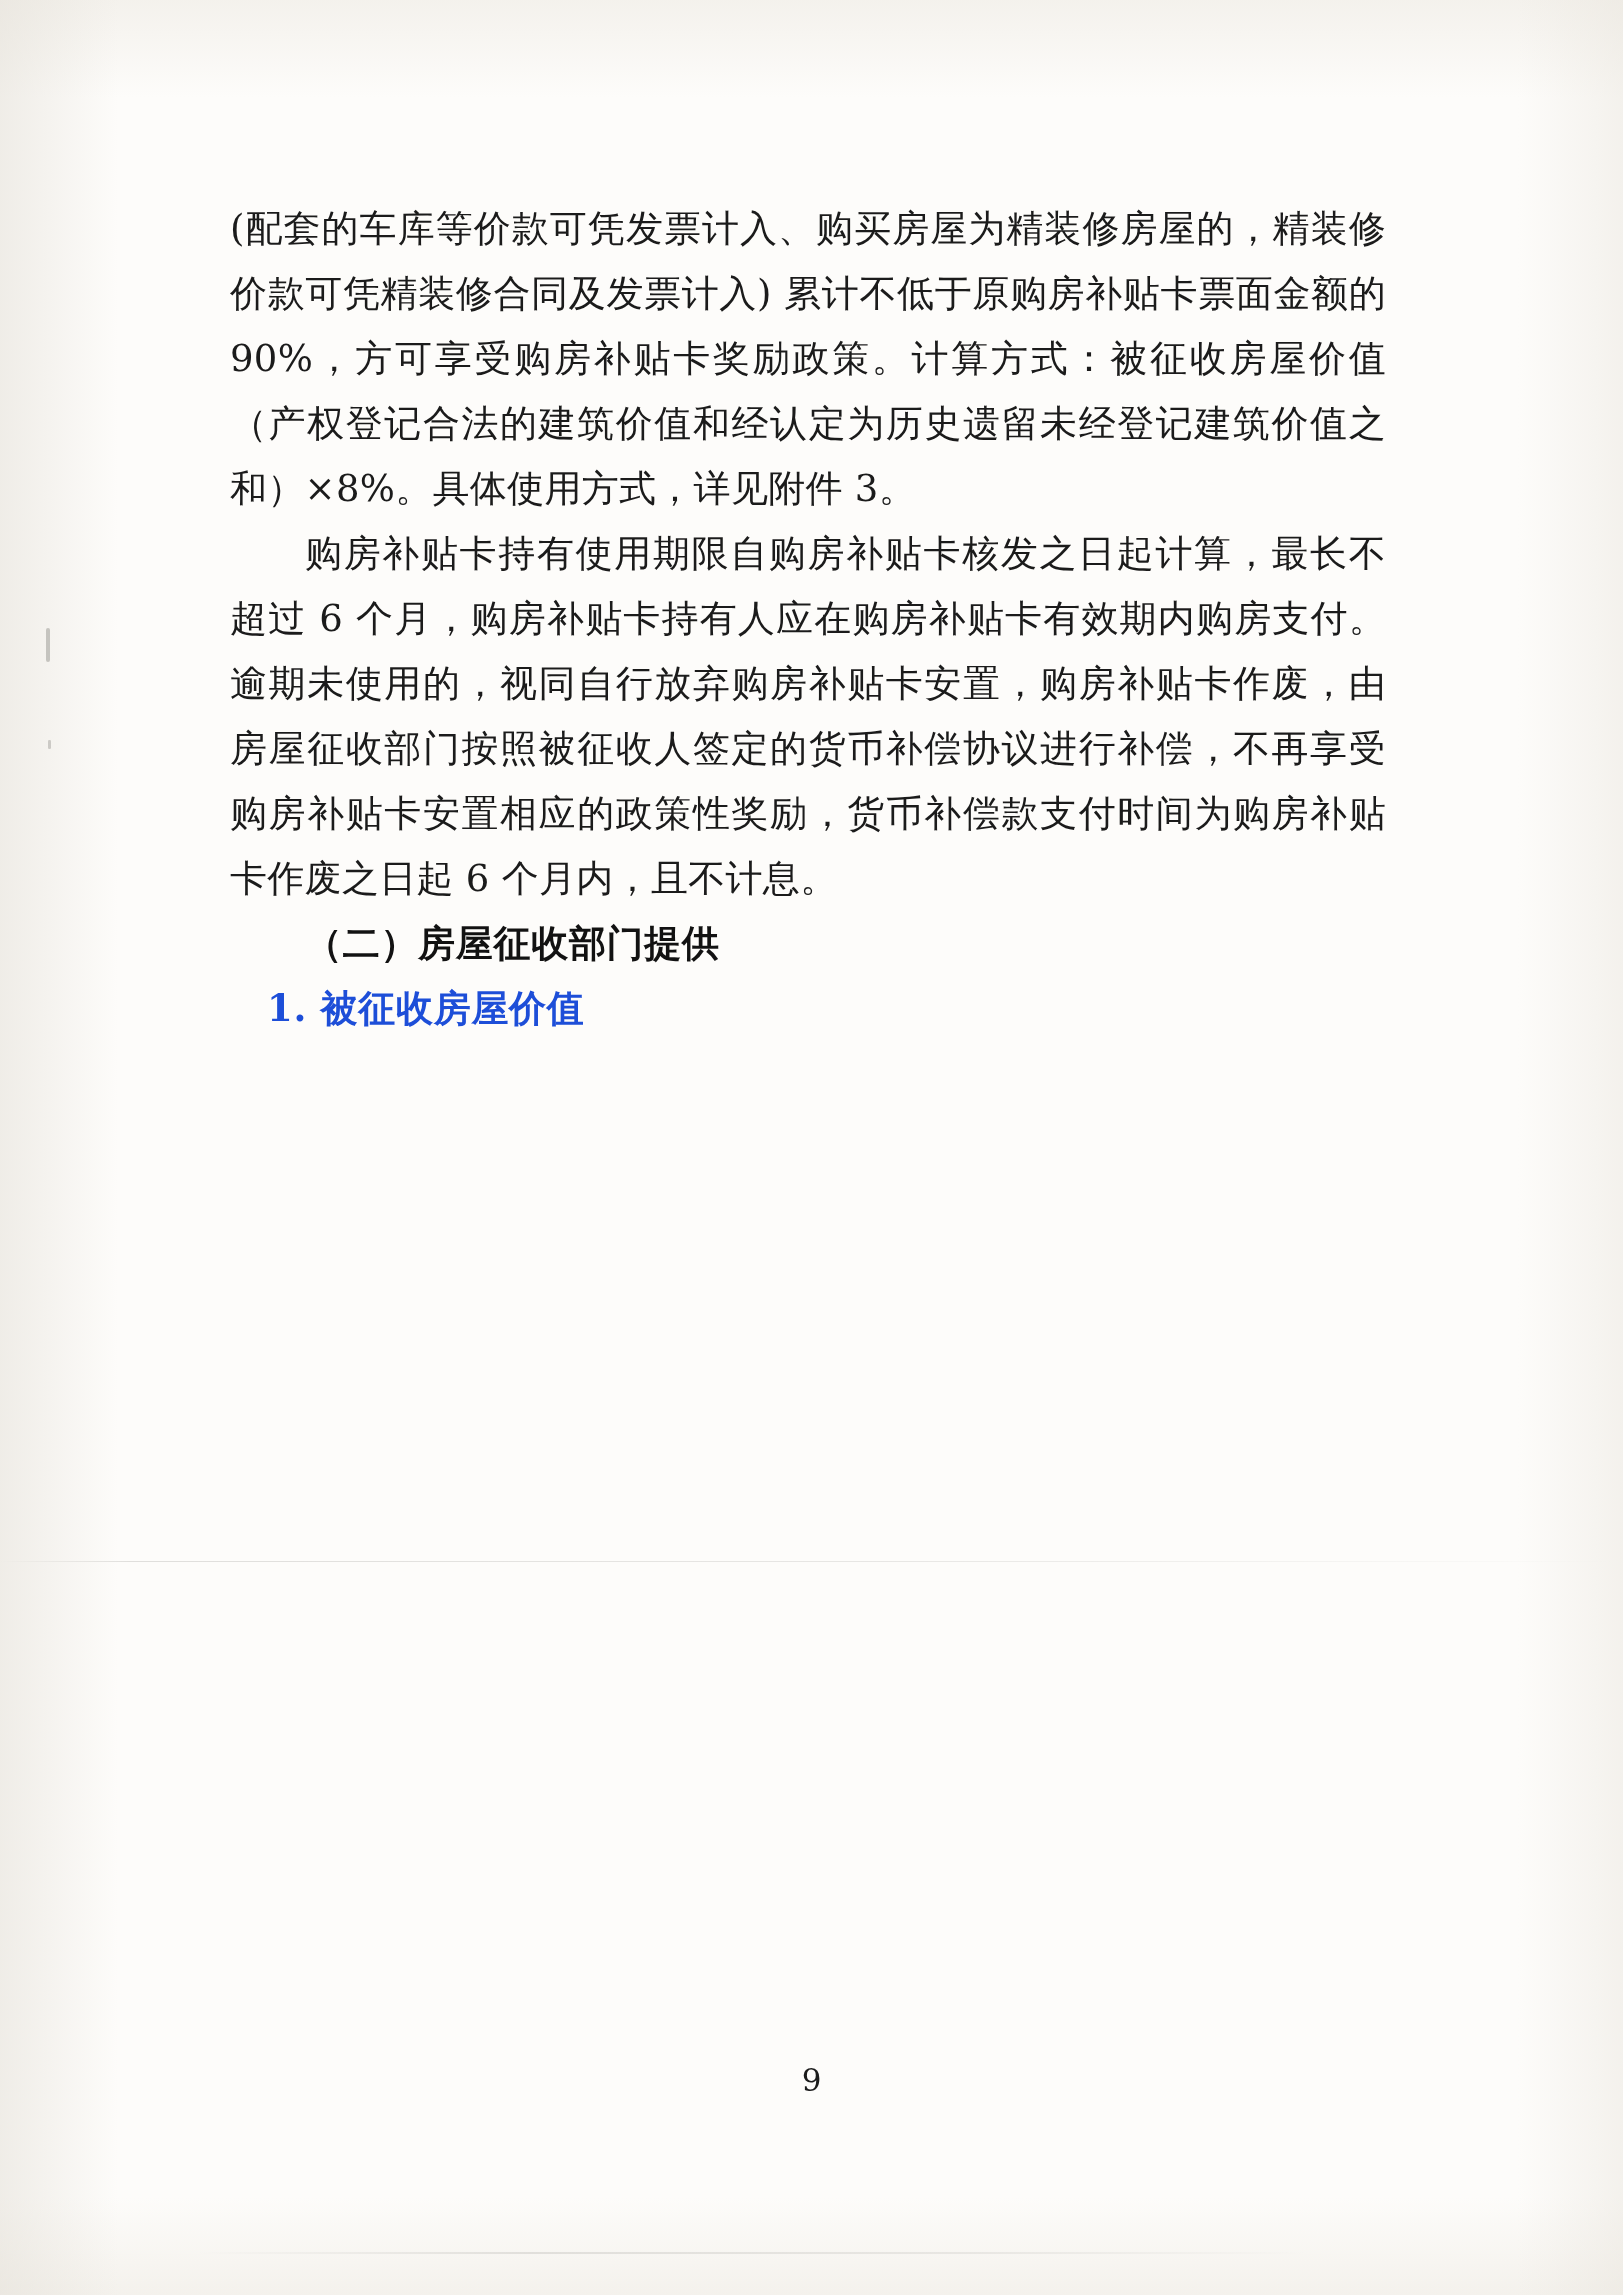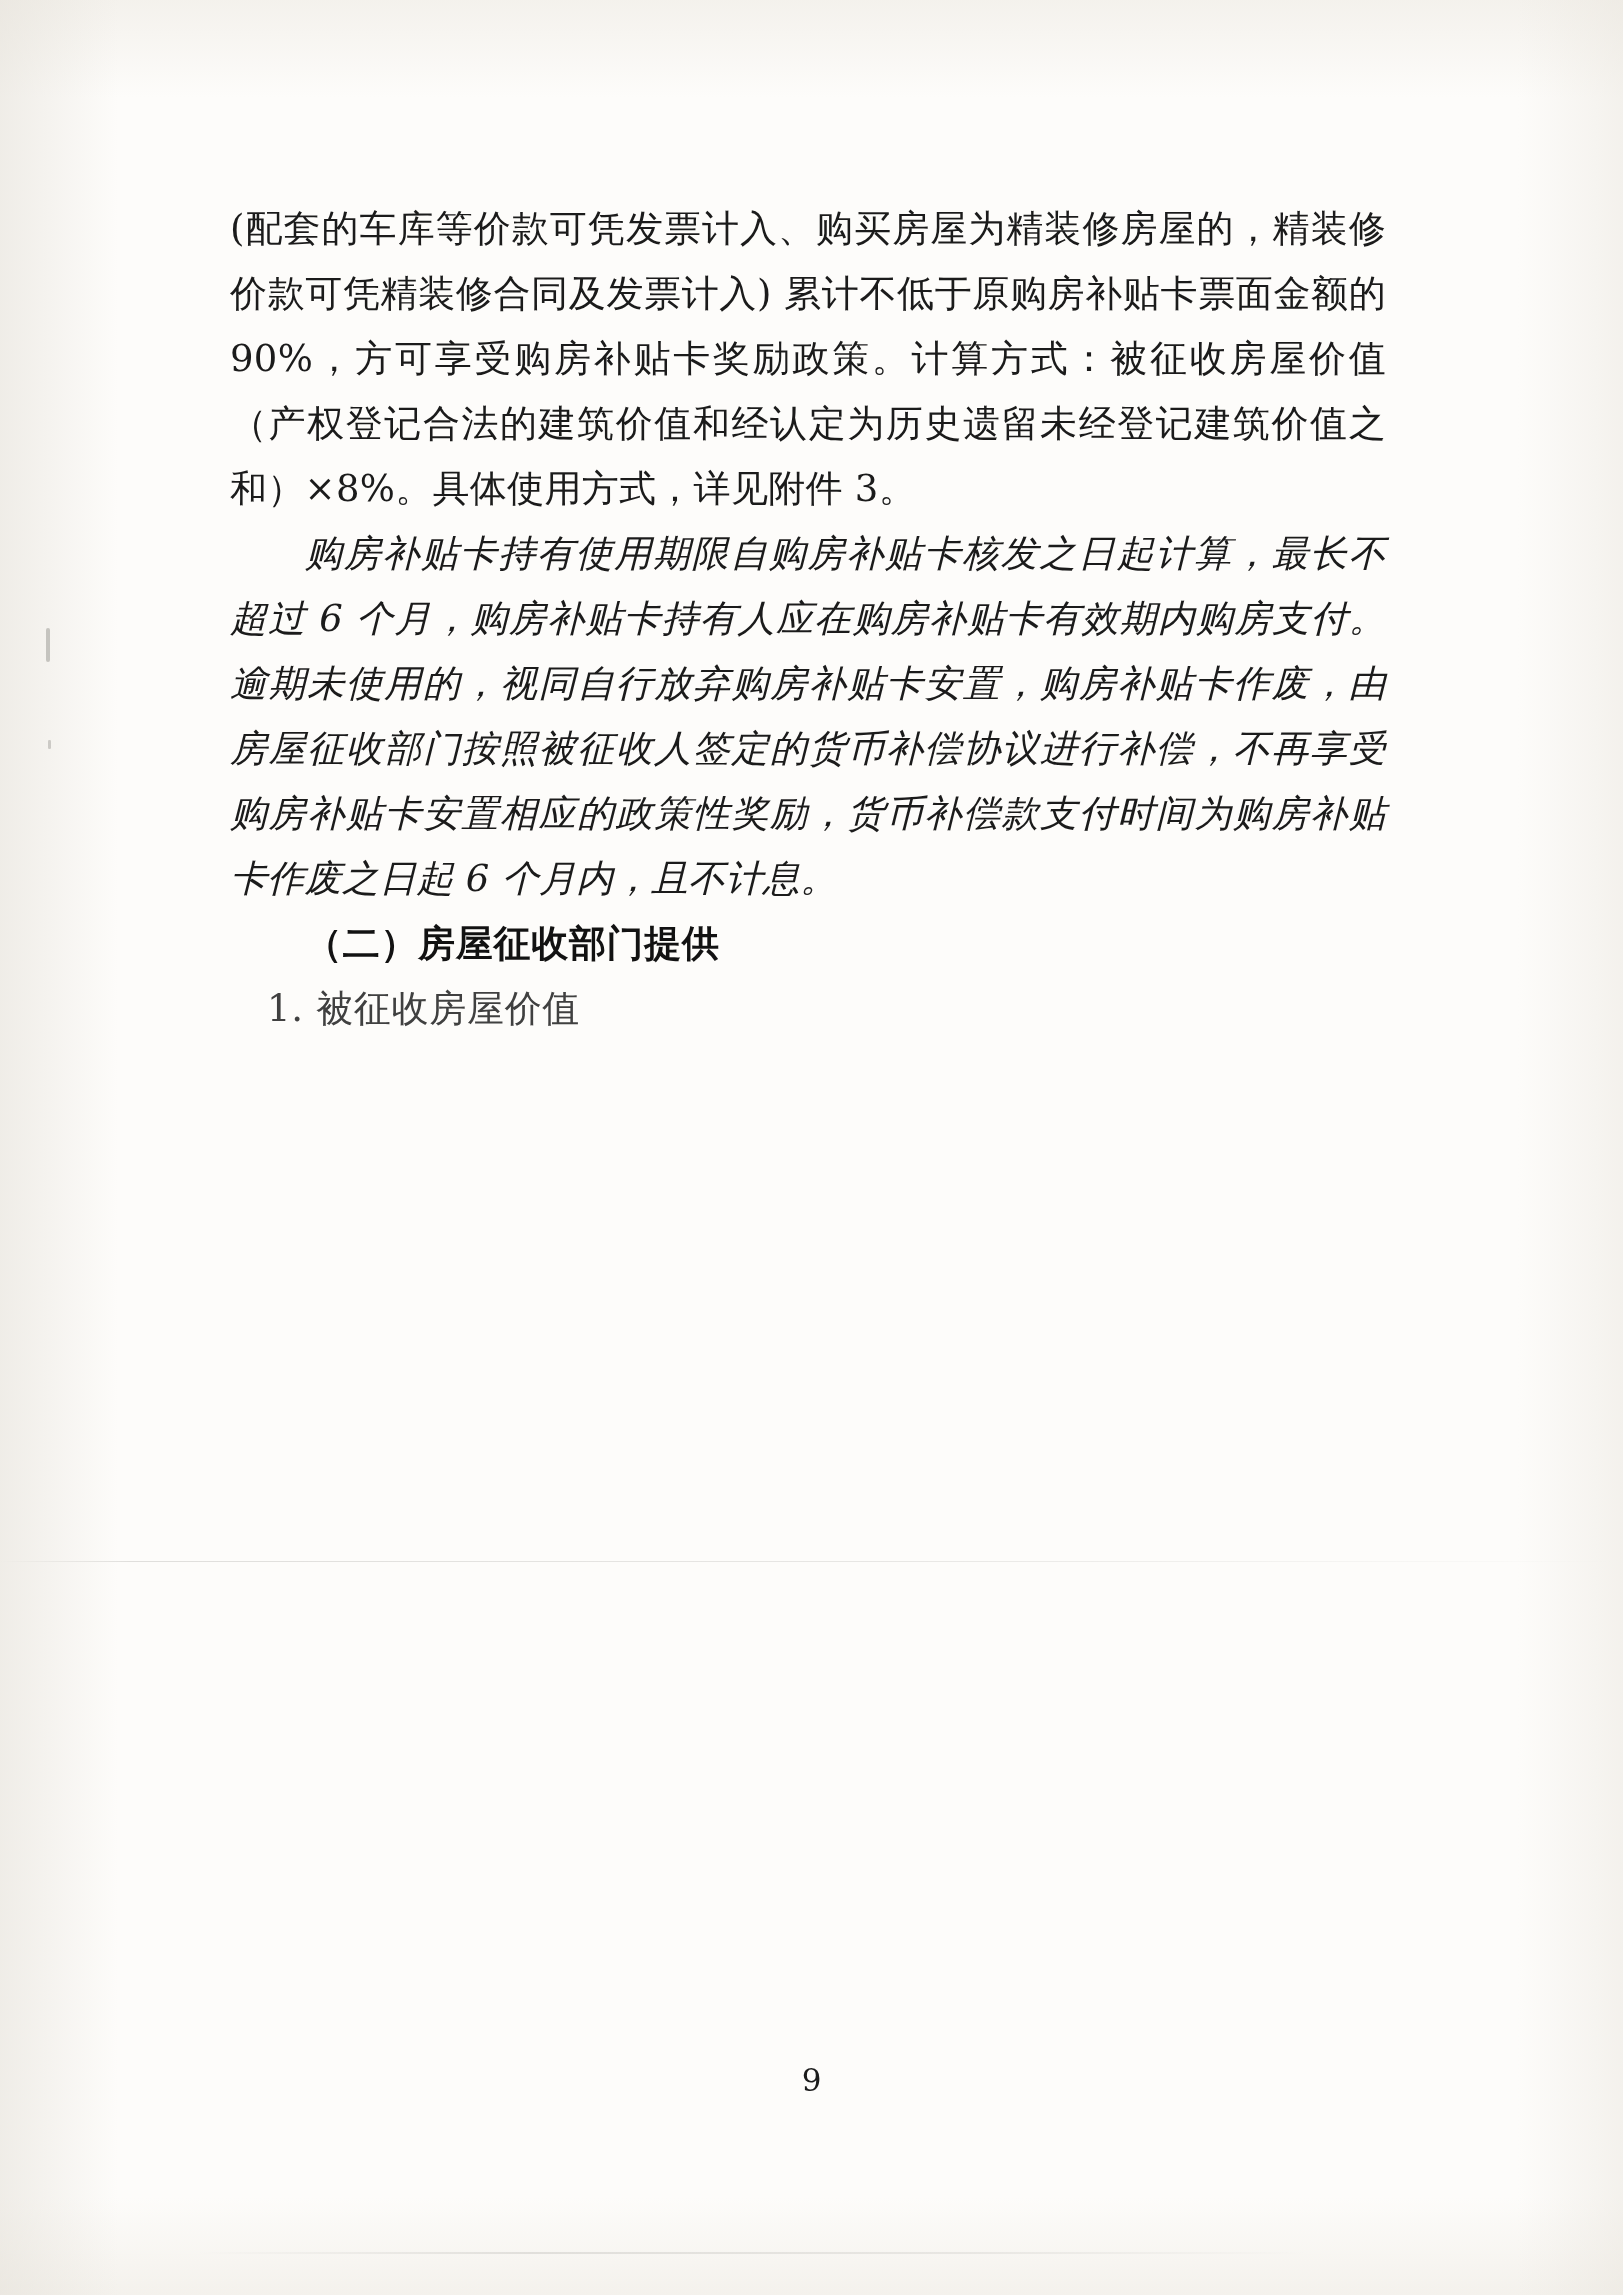--- a/index.html
+++ b/index.html
@@ -73,38 +73,37 @@
     font-size: 37px;
     line-height: 65px;
     color: #1b1b1b;
     text-align: justify;
     text-justify: inter-ideograph;
     letter-spacing: 0.3px;
     font-family: "DejaVu Serif", "Liberation Serif", serif;
   }
   p.indent {
     text-indent: 75px;
-    font-style: italic;
   }
   h3.heading {
     margin: 0;
     font-size: 37px;
     line-height: 65px;
     color: #121212;
     font-weight: bold;
     text-indent: 75px;
     letter-spacing: 0.7px;
     font-family: "DejaVu Serif", "Liberation Serif", serif;
   }
   h4.subheading {
     margin: 0;
     font-size: 37px;
     line-height: 65px;
-    color: #404040;
-    font-weight: normal;
+    color: #1d4ed8;
+    font-weight: bold;
     text-indent: 37px;
     letter-spacing: 0.7px;
     font-family: "DejaVu Serif", "Liberation Serif", serif;
   }
   .page-number {
     position: absolute;
     top: 2062px;
     left: 0;
     width: 1623px;
     text-align: center;

